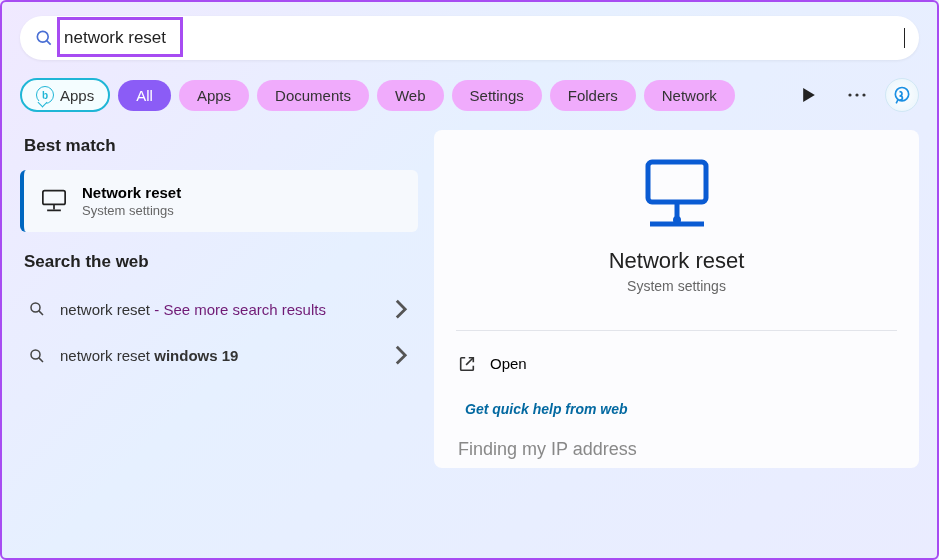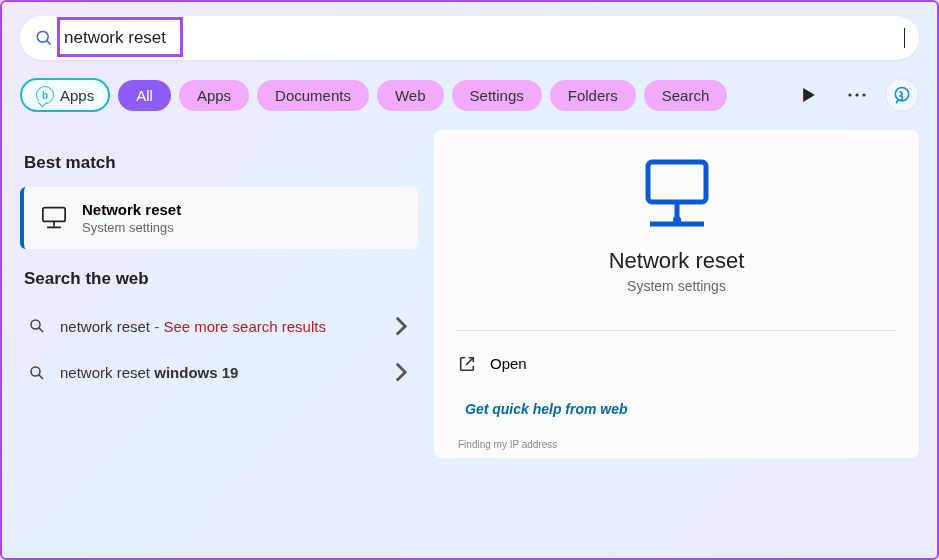--- a/index.html
+++ b/index.html
@@ -96,21 +96,21 @@
   border: 1px solid #d0e7f5;
   position: relative;
   background: radial-gradient(#fff, #e6f3fb);
 }
 .bing-badge svg { width: 20px; height: 20px; }
 .content {
   display: flex;
   padding: 18px 18px 0 18px;
   gap: 16px;
 }
-.left-col { width: 398px; margin-top: 17px; }
+.left-col { width: 398px; }
 .right-col { flex: 1; background: #fcfcfe; border-radius: 8px; padding: 26px 22px 0 22px; }
 .section-title { font-size: 17px; font-weight: 600; color: #222; margin: 6px 4px 14px 4px; }
 .result-card {
   background: #f6f9fd;
   border-radius: 6px;
   border-left: 4px solid #0067c0;
   padding: 14px 16px;
   display: flex;
   align-items: center;
   gap: 14px;
@@ -121,35 +121,35 @@
 .result-card .subtitle { font-size: 13px; color: #666; margin-top: 2px; }
 .web-item {
   display: flex;
   align-items: center;
   padding: 12px 10px 12px 8px;
   gap: 14px;
   cursor: pointer;
 }
 .web-item .s-icon { width: 18px; height: 18px; flex-shrink: 0; }
 .web-item .text { flex: 1; font-size: 15px; color: #333; }
-.web-item .text .muted { color: #b91c1c; font-weight: 400; }
+.web-item .text .muted { color: #701a75; font-weight: 400; }
 .web-item .chev { width: 14px; color: #555; }
 .detail-icon-wrap { display: flex; flex-direction: column; align-items: center; padding-bottom: 16px; }
 .detail-title { font-size: 22px; color: #222; margin-top: 14px; }
 .detail-sub { font-size: 14px; color: #666; margin-top: 4px; }
 .divider { border-top: 1px solid #e2e4ea; margin: 20px 0 16px 0; }
 .action-row {
   display: flex; align-items: flex-start;
   gap: 14px; padding: 8px 2px;
   font-size: 15px;
   cursor: pointer;
 }
 .action-row svg { width: 18px; height: 18px; }
 .mini-title { font-size: 14px; color: #0369a1; font-weight: 600; margin: 20px 2px 14px 9px; font-style: italic; }
-.help-link { font-size: 10px; color: #888; padding: 8px 2px; cursor: pointer; }
+.help-link { font-size: 18px; color: #888; padding: 8px 2px; cursor: pointer; }
 .caret {
   display: inline-block;
   width: 1px; height: 20px;
   background: #222;
   vertical-align: middle;
 }
 </style>
 </head>
 <body>
 
@@ -167,21 +167,21 @@
   <div class="chat-pill">
     <span class="b-icon">b</span>
     <span>Apps</span>
   </div>
   <div class="tab-pill active">All</div>
   <div class="tab-pill">Apps</div>
   <div class="tab-pill">Documents</div>
   <div class="tab-pill">Web</div>
   <div class="tab-pill">Settings</div>
   <div class="tab-pill">Folders</div>
-  <div class="tab-pill">Search</div>
+  <div class="tab-pill">Network</div>
   <div class="tabs-spacer"></div>
   <div class="tabs-icon">
     <svg width="14" height="14" viewBox="0 0 10 12">
         <path d="M0 0 L10 6 L0 12 Z" fill="#222"></path>
       </svg>
   </div>
   <div class="tabs-icon">
     <svg width="18" height="6" viewBox="0 0 18 4">
         <circle cx="2" cy="2" r="1.6" fill="#333"></circle>
         <circle cx="9" cy="2" r="1.6" fill="#333"></circle>

